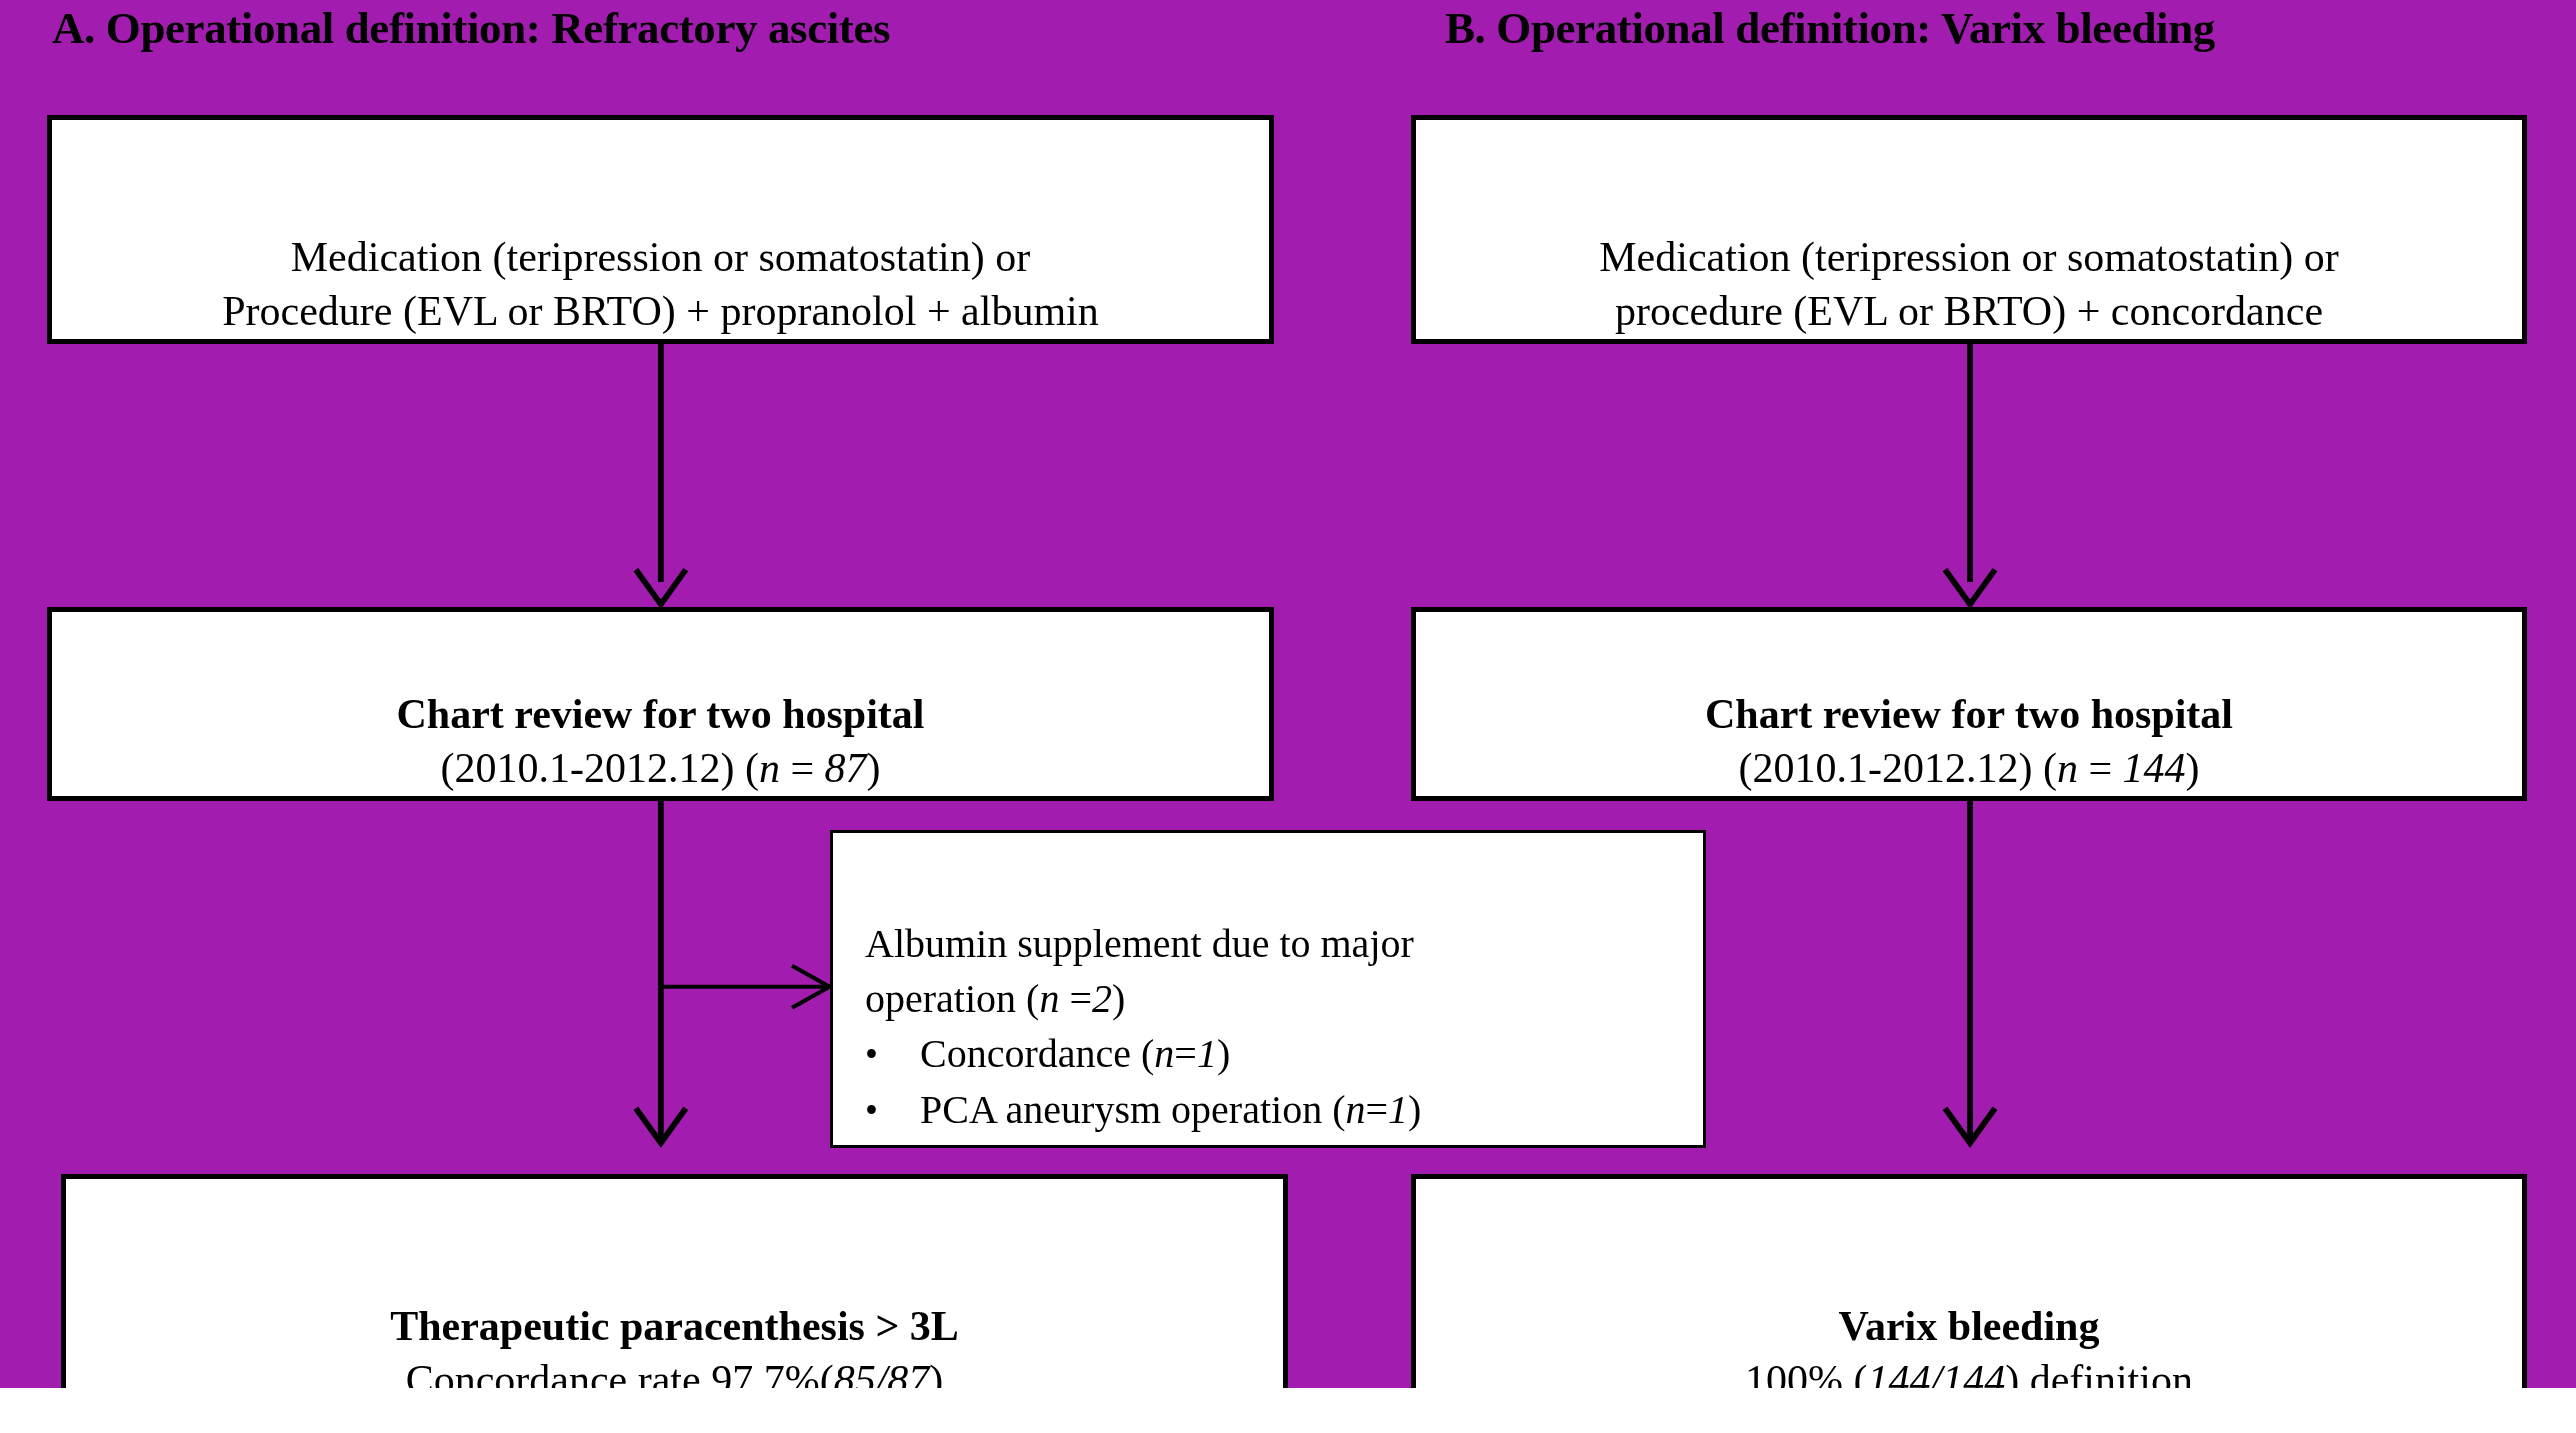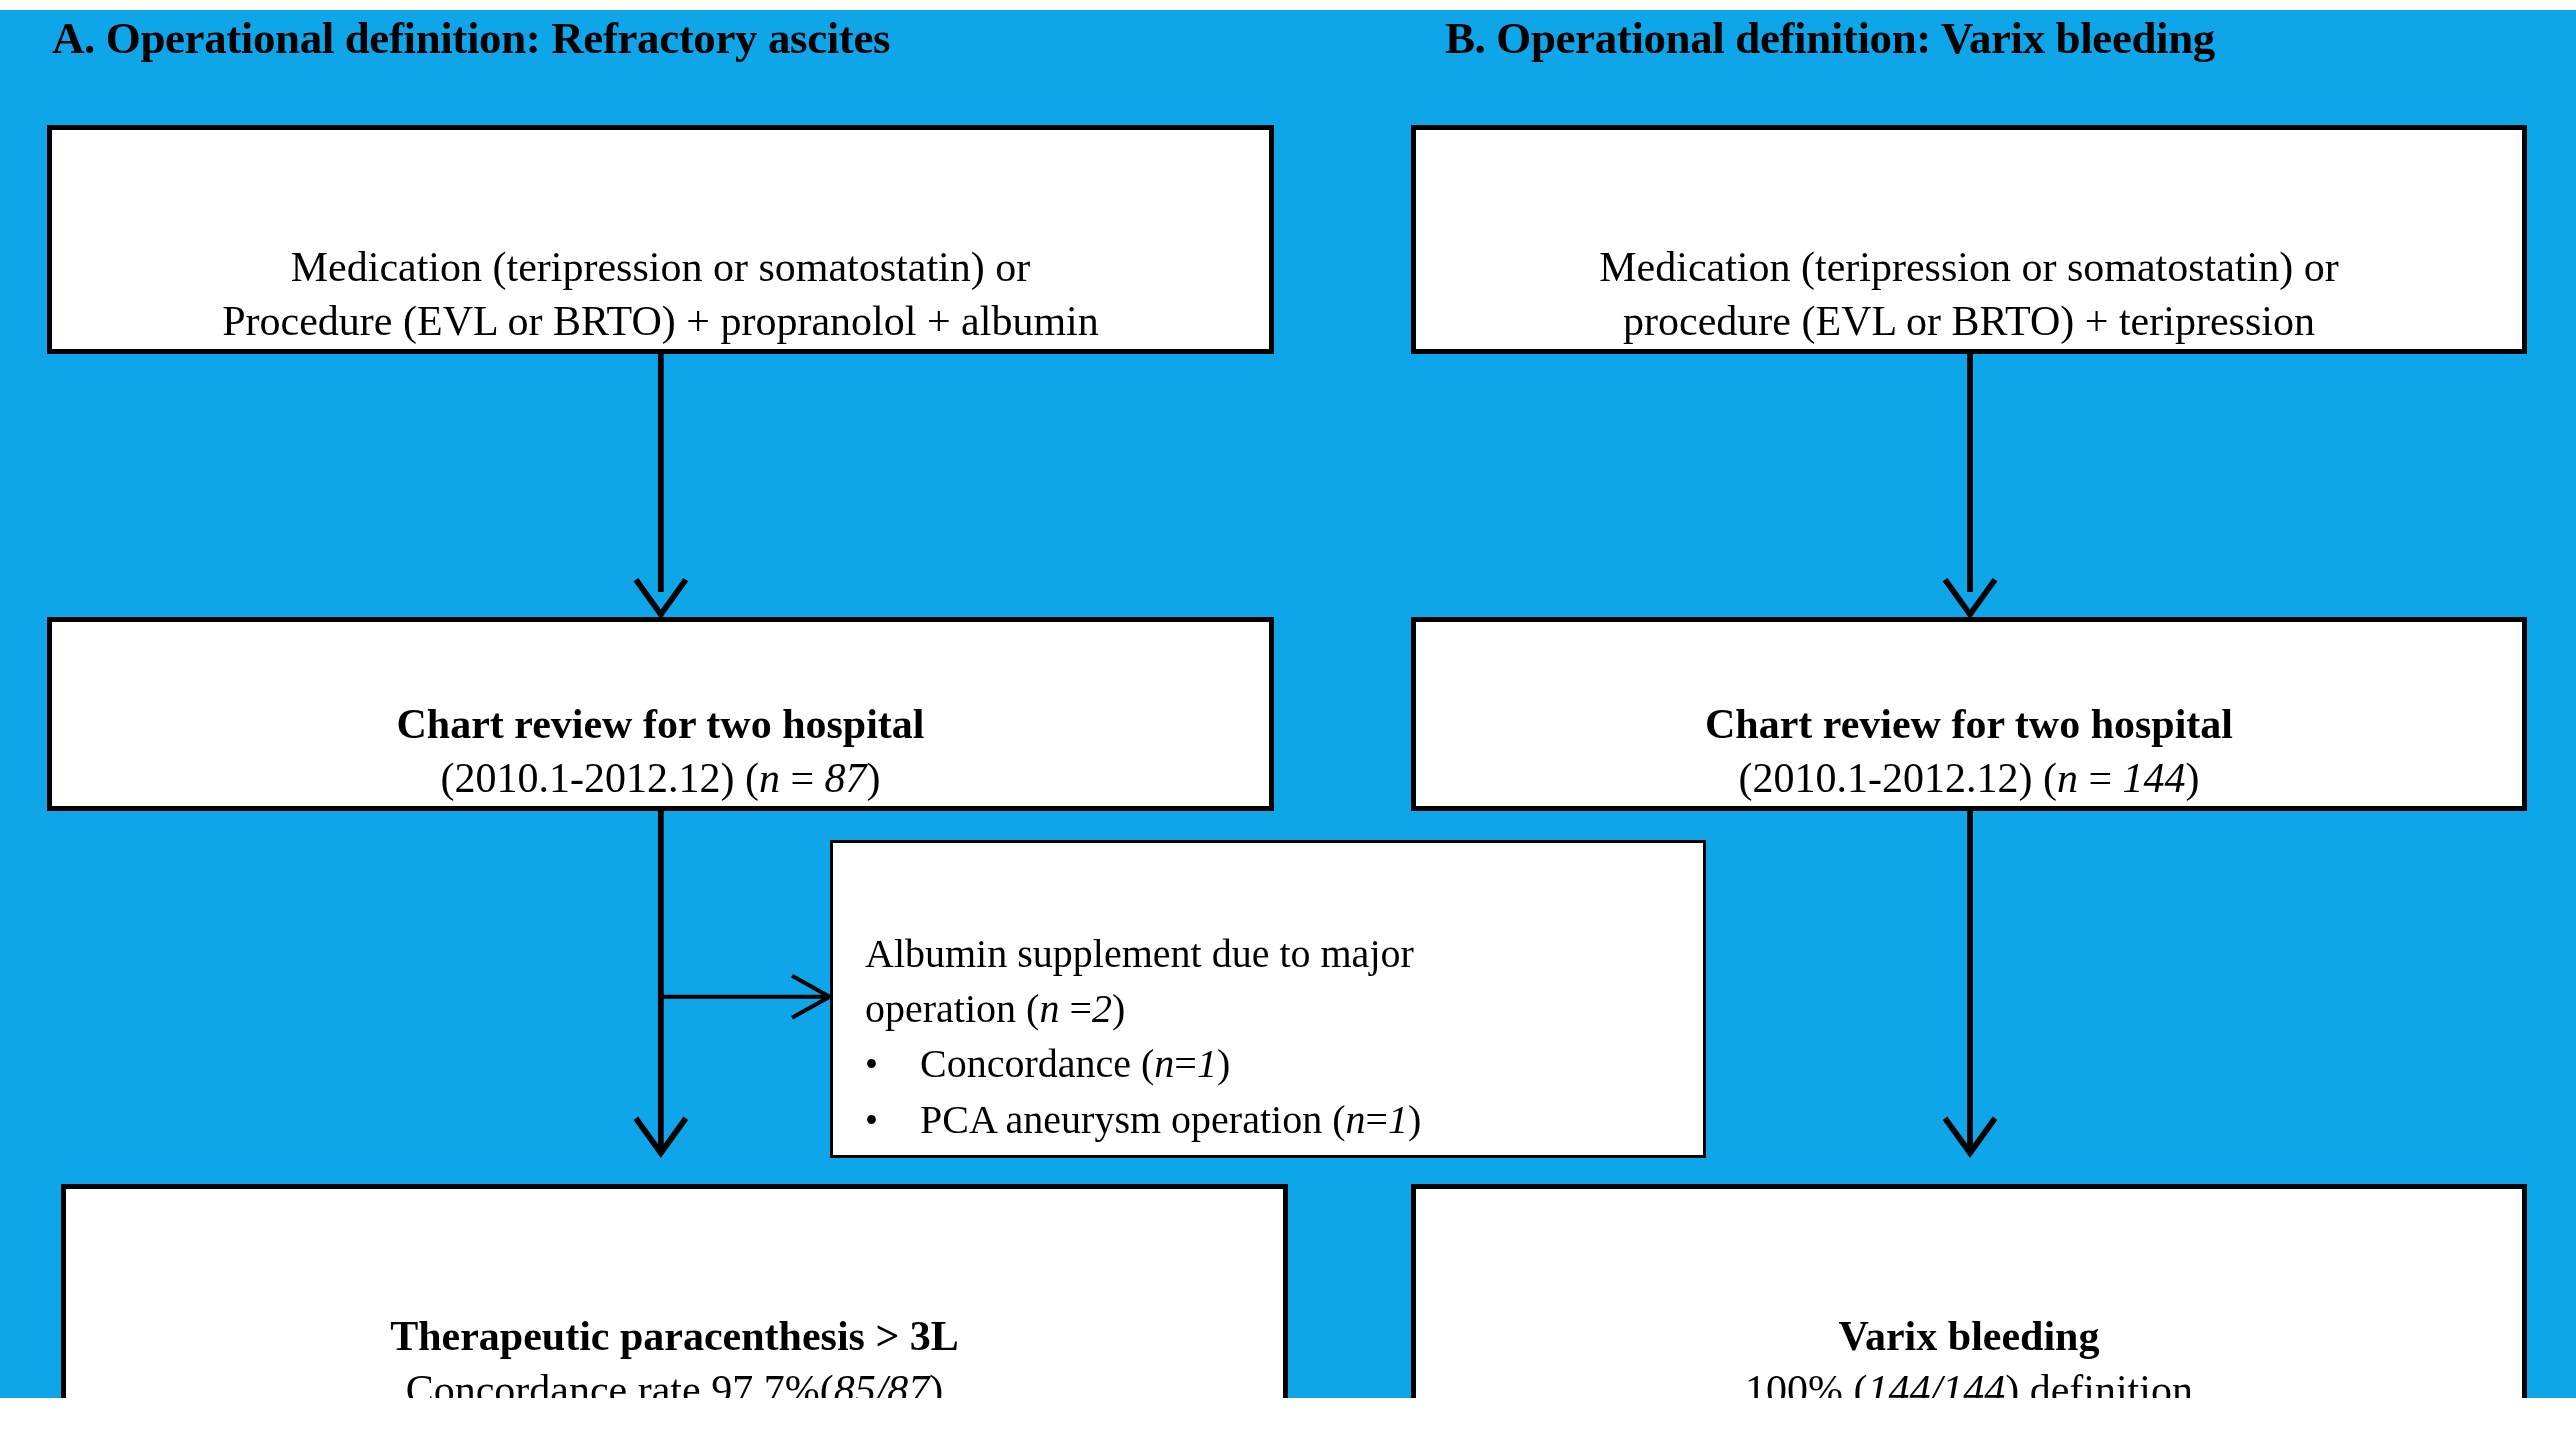--- a/index.html
+++ b/index.html
@@ -8,23 +8,22 @@
     background: #ffffff;
   }
   body {
     font-family: "Liberation Serif", "DejaVu Serif", serif;
     color: #000000;
   }
   #canvas {
     position: relative;
     width: 2576px;
     height: 1388px;
-    background: #0ea5e9;
+    background: #a21caf;
     overflow: hidden;
-    margin-top: 10px;
   }
 
   
   .panel-title {
     position: absolute;
     font-weight: bold;
     font-size: 45px;
     line-height: 1.05;
     letter-spacing: -0.4px;
     white-space: nowrap;
@@ -132,21 +131,21 @@
     <span class="line"><span>(2010.1-2012.12) (</span><span class="ital">n</span><span> = </span><span class="ital">87</span><span>)</span></span>
   </div>
 
   <div id="box-a3" class="box">
     <span class="line bold">Therapeutic paracenthesis &gt; 3L</span>
     <span class="line"><span>Concordance rate 97.7%(</span><span class="ital">85/87</span><span>)</span></span>
   </div>
 
   <div id="box-b1" class="box">
     <span class="line">Medication (teripression  or somatostatin)  or</span>
-    <span class="line">procedure (EVL or BRTO) + teripression</span>
+    <span class="line">procedure (EVL or BRTO) + concordance</span>
   </div>
 
   <div id="box-b2" class="box">
     <span class="line bold">Chart review for two hospital</span>
     <span class="line"><span>(2010.1-2012.12) (</span><span class="ital">n</span><span> = </span><span class="ital">144</span><span>)</span></span>
   </div>
 
   <div id="box-b3" class="box">
     <span class="line bold">Varix bleeding</span>
     <span class="line"><span>100% (</span><span class="ital">144/144</span><span>) definition</span></span>

